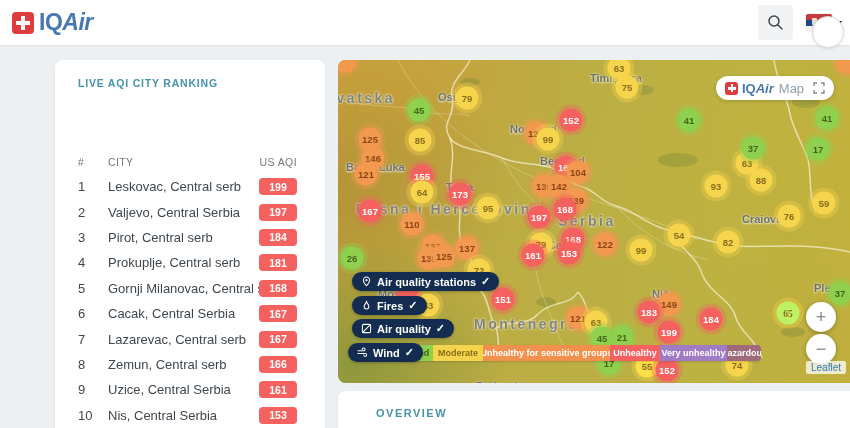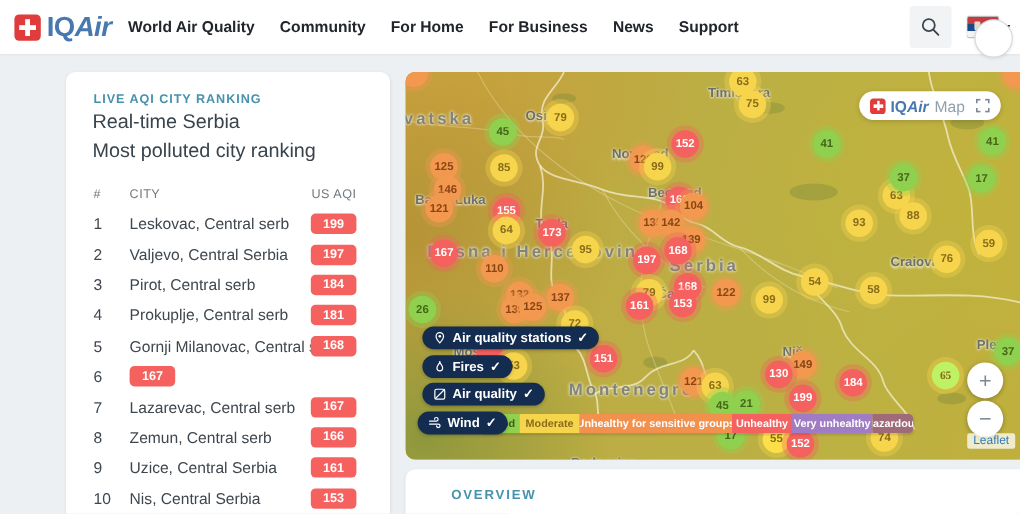--- a/index.html
+++ b/index.html
@@ -90,28 +90,20 @@
 <div class="page">
 
   <header>
     <div class="logo">
       <span class="logo-sq">
           <i class="cv"></i>
           <i class="ch"></i>
         </span>
       <span class="logo-text"><b>IQ</b><i>Air</i></span>
     </div>
-    <nav id="nav">
-        <a class="nav-item">World Air Quality</a>
-        <a class="nav-item">Community</a>
-        <a class="nav-item">For Home</a>
-        <a class="nav-item">For Business</a>
-        <a class="nav-item">News</a>
-        <a class="nav-item">Support</a>
-      </nav>
     <div class="header-right">
       <button class="search-btn">
         <svg width="17" height="17" viewBox="0 0 17 17">
             <circle cx="7" cy="7" r="5" fill="none" stroke="#3c4650" stroke-width="1.5"></circle>
             <path d="M10.8 10.8L15 15" stroke="#3c4650" stroke-width="1.5" stroke-linecap="round"></path>
           </svg>
       </button>
       <div class="lang">
         <span class="flag">
             <i class="f-r"></i>
@@ -120,21 +112,20 @@
             <i class="f-e"></i>
           </span>
         <span class="caret">▾</span>
       </div>
     </div>
   </header>
   <div class="float-circle"></div>
 
   <section class="ranking-card">
     <div class="eyebrow" style="color: rgb(71, 146, 172);">LIVE AQI CITY RANKING</div>
-    <h1 class="rank-title"><span>Real-time Serbia</span><br><span>Most polluted city ranking</span></h1>
     <div class="thead">
       <span class="col-rank">#</span>
       <span class="col-city">CITY</span>
       <span class="col-aqi">US AQI</span>
     </div>
     <div class="rows" id="rows">
         <div class="trow">
           <span class="rk">1</span>
           <span class="ct">Leskovac, Central serb</span>
           <span class="badge" style="background: rgb(244, 97, 94);">199</span>
@@ -154,20 +145,21 @@
           <span class="ct">Prokuplje, Central serb</span>
           <span class="badge" style="background: rgb(244, 97, 94);">181</span>
         </div>
         <div class="trow">
           <span class="rk">5</span>
           <span class="ct">Gornji Milanovac, Central serb</span>
           <span class="badge" style="background: rgb(244, 97, 94);">168</span>
         </div>
         <div class="trow">
           <span class="rk">6</span>
+          <span class="ct">Cacak, Central Serbia</span>
           <span class="badge" style="background: rgb(244, 97, 94);">167</span>
         </div>
         <div class="trow">
           <span class="rk">7</span>
           <span class="ct">Lazarevac, Central serb</span>
           <span class="badge" style="background: rgb(244, 97, 94);">167</span>
         </div>
         <div class="trow">
           <span class="rk">8</span>
           <span class="ct">Zemun, Central serb</span>
@@ -271,33 +263,33 @@
         <div class="marker" style="left: 235px; top: 179px; background: rgb(244, 97, 94); color: rgb(255, 255, 255); box-shadow: rgba(244, 97, 94, 0.35) 0px 0px 0px 4px;">168</div>
         <div class="marker" style="left: 195px; top: 195px; background: rgb(244, 97, 94); color: rgb(255, 255, 255); box-shadow: rgba(244, 97, 94, 0.35) 0px 0px 0px 4px;">161</div>
         <div class="marker" style="left: 231px; top: 193px; background: rgb(244, 97, 94); color: rgb(255, 255, 255); box-shadow: rgba(244, 97, 94, 0.35) 0px 0px 0px 4px;">153</div>
         <div class="marker" style="left: 267px; top: 184px; background: rgb(242, 153, 79); color: rgb(138, 69, 22); box-shadow: rgba(242, 153, 79, 0.35) 0px 0px 0px 4px;">122</div>
         <div class="marker" style="left: 378px; top: 126px; background: rgb(246, 213, 76); color: rgb(138, 109, 28); box-shadow: rgba(246, 213, 76, 0.35) 0px 0px 0px 4px;">93</div>
         <div class="marker" style="left: 423px; top: 120px; background: rgb(246, 213, 76); color: rgb(138, 109, 28); box-shadow: rgba(246, 213, 76, 0.35) 0px 0px 0px 4px;">88</div>
         <div class="marker" style="left: 409px; top: 103px; background: rgb(246, 213, 76); color: rgb(138, 109, 28); box-shadow: rgba(246, 213, 76, 0.35) 0px 0px 0px 4px;">63</div>
         <div class="marker" style="left: 486px; top: 143px; background: rgb(246, 213, 76); color: rgb(138, 109, 28); box-shadow: rgba(246, 213, 76, 0.35) 0px 0px 0px 4px;">59</div>
         <div class="marker" style="left: 451px; top: 156px; background: rgb(246, 213, 76); color: rgb(138, 109, 28); box-shadow: rgba(246, 213, 76, 0.35) 0px 0px 0px 4px;">76</div>
         <div class="marker" style="left: 341px; top: 175px; background: rgb(246, 213, 76); color: rgb(138, 109, 28); box-shadow: rgba(246, 213, 76, 0.35) 0px 0px 0px 4px;">54</div>
-        <div class="marker" style="left: 390px; top: 182px; background: rgb(246, 213, 76); color: rgb(138, 109, 28); box-shadow: rgba(246, 213, 76, 0.35) 0px 0px 0px 4px;">58</div>
+        <div class="marker" style="left: 390px; top: 182px; background: rgb(246, 213, 76); color: rgb(138, 109, 28); box-shadow: rgba(246, 213, 76, 0.35) 0px 0px 0px 4px;">82</div>
         <div class="marker" style="left: 303px; top: 190px; background: rgb(246, 213, 76); color: rgb(138, 109, 28); box-shadow: rgba(246, 213, 76, 0.35) 0px 0px 0px 4px;">99</div>
         <div class="marker" style="left: 415px; top: 88px; background: rgb(143, 208, 79); color: rgb(68, 102, 26); box-shadow: rgba(143, 208, 79, 0.35) 0px 0px 0px 4px;">37</div>
         <div class="marker" style="left: 480px; top: 89px; background: rgb(143, 208, 79); color: rgb(68, 102, 26); box-shadow: rgba(143, 208, 79, 0.35) 0px 0px 0px 4px;">17</div>
         <div class="marker" style="left: 70px; top: 237px; background: rgb(244, 97, 94); color: rgb(255, 255, 255); box-shadow: rgba(244, 97, 94, 0.35) 0px 0px 0px 4px;"></div>
         <div class="marker" style="left: 90px; top: 245px; background: rgb(246, 213, 76); color: rgb(138, 109, 28); box-shadow: rgba(246, 213, 76, 0.35) 0px 0px 0px 4px;">53</div>
         <div class="marker" style="left: 165px; top: 239px; background: rgb(244, 97, 94); color: rgb(255, 255, 255); box-shadow: rgba(244, 97, 94, 0.35) 0px 0px 0px 4px;">151</div>
         <div class="marker" style="left: 240px; top: 258px; background: rgb(242, 153, 79); color: rgb(138, 69, 22); box-shadow: rgba(242, 153, 79, 0.35) 0px 0px 0px 4px;">121</div>
         <div class="marker" style="left: 258px; top: 262px; background: rgb(246, 213, 76); color: rgb(138, 109, 28); box-shadow: rgba(246, 213, 76, 0.35) 0px 0px 0px 4px;">63</div>
         <div class="marker" style="left: 264px; top: 278px; background: rgb(143, 208, 79); color: rgb(68, 102, 26); box-shadow: rgba(143, 208, 79, 0.35) 0px 0px 0px 4px;">45</div>
         <div class="marker" style="left: 284px; top: 277px; background: rgb(143, 208, 79); color: rgb(68, 102, 26); box-shadow: rgba(143, 208, 79, 0.35) 0px 0px 0px 4px;">21</div>
         <div class="marker" style="left: 331px; top: 244px; background: rgb(242, 153, 79); color: rgb(138, 69, 22); box-shadow: rgba(242, 153, 79, 0.35) 0px 0px 0px 4px;">149</div>
-        <div class="marker" style="left: 311px; top: 252px; background: rgb(244, 97, 94); color: rgb(255, 255, 255); box-shadow: rgba(244, 97, 94, 0.35) 0px 0px 0px 4px;">130</div>
+        <div class="marker" style="left: 311px; top: 252px; background: rgb(244, 97, 94); color: rgb(255, 255, 255); box-shadow: rgba(244, 97, 94, 0.35) 0px 0px 0px 4px;">183</div>
         <div class="marker" style="left: 373px; top: 259px; background: rgb(244, 97, 94); color: rgb(255, 255, 255); box-shadow: rgba(244, 97, 94, 0.35) 0px 0px 0px 4px;">184</div>
         <div class="marker" style="left: 331px; top: 272px; background: rgb(244, 97, 94); color: rgb(255, 255, 255); box-shadow: rgba(244, 97, 94, 0.35) 0px 0px 0px 4px;">199</div>
         <div class="marker" style="left: 450px; top: 253px; background: #bef264; color: rgb(138, 109, 28); box-shadow: rgba(246, 213, 76, 0.35) 0px 0px 0px 4px; font-family: Liberation Serif, serif;">65</div>
         <div class="marker" style="left: 271px; top: 303px; background: rgb(143, 208, 79); color: rgb(68, 102, 26); box-shadow: rgba(143, 208, 79, 0.35) 0px 0px 0px 4px;">17</div>
         <div class="marker" style="left: 309px; top: 306px; background: #fde047; color: rgb(138, 109, 28); box-shadow: rgba(246, 213, 76, 0.35) 0px 0px 0px 4px;">55</div>
         <div class="marker" style="left: 329px; top: 310px; background: rgb(244, 97, 94); color: rgb(255, 255, 255); box-shadow: rgba(244, 97, 94, 0.35) 0px 0px 0px 4px;">152</div>
         <div class="marker" style="left: 399px; top: 305px; background: rgb(246, 213, 76); color: rgb(138, 109, 28); box-shadow: rgba(246, 213, 76, 0.35) 0px 0px 0px 4px;">74</div>
         <div class="marker" style="left: 502px; top: 233px; background: rgb(143, 208, 79); color: rgb(68, 102, 26); box-shadow: rgba(143, 208, 79, 0.35) 0px 0px 0px 4px;">37</div>
       </div>
 

